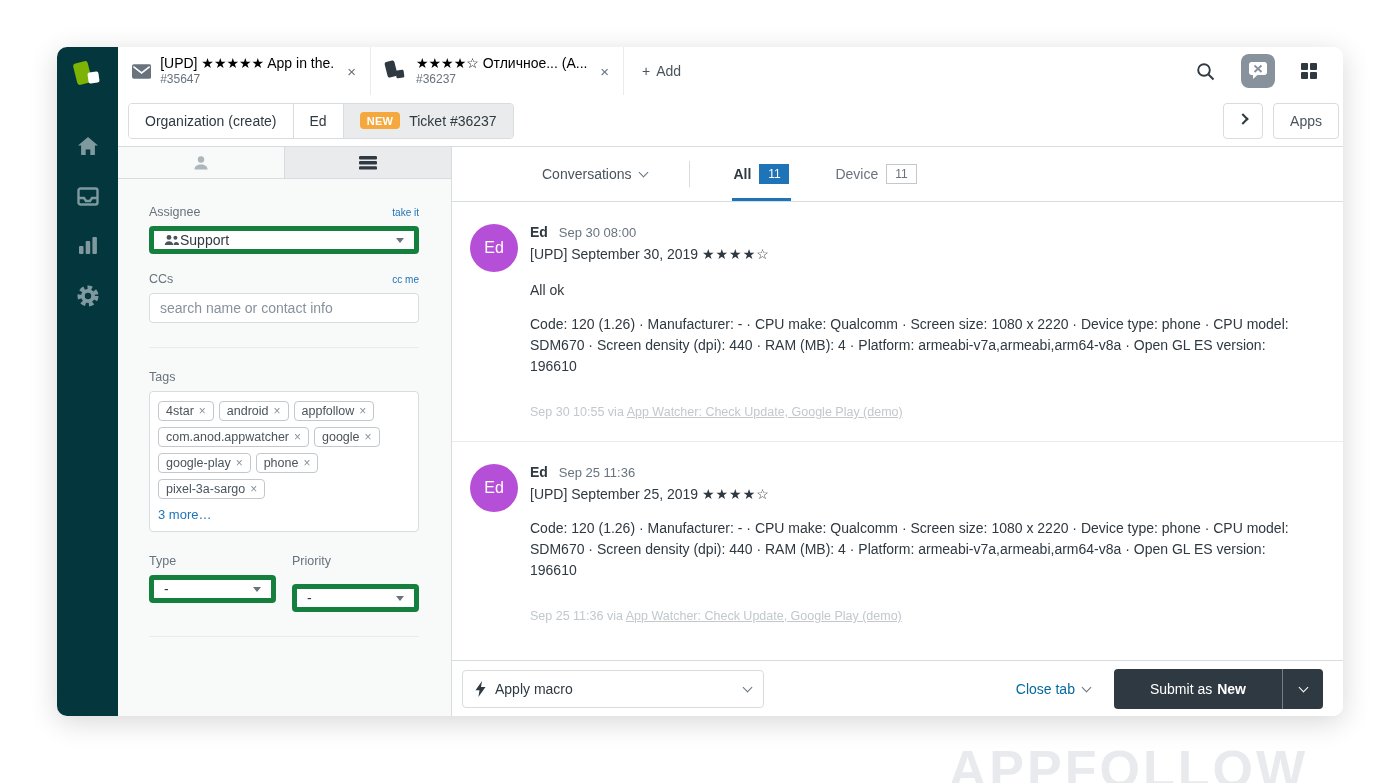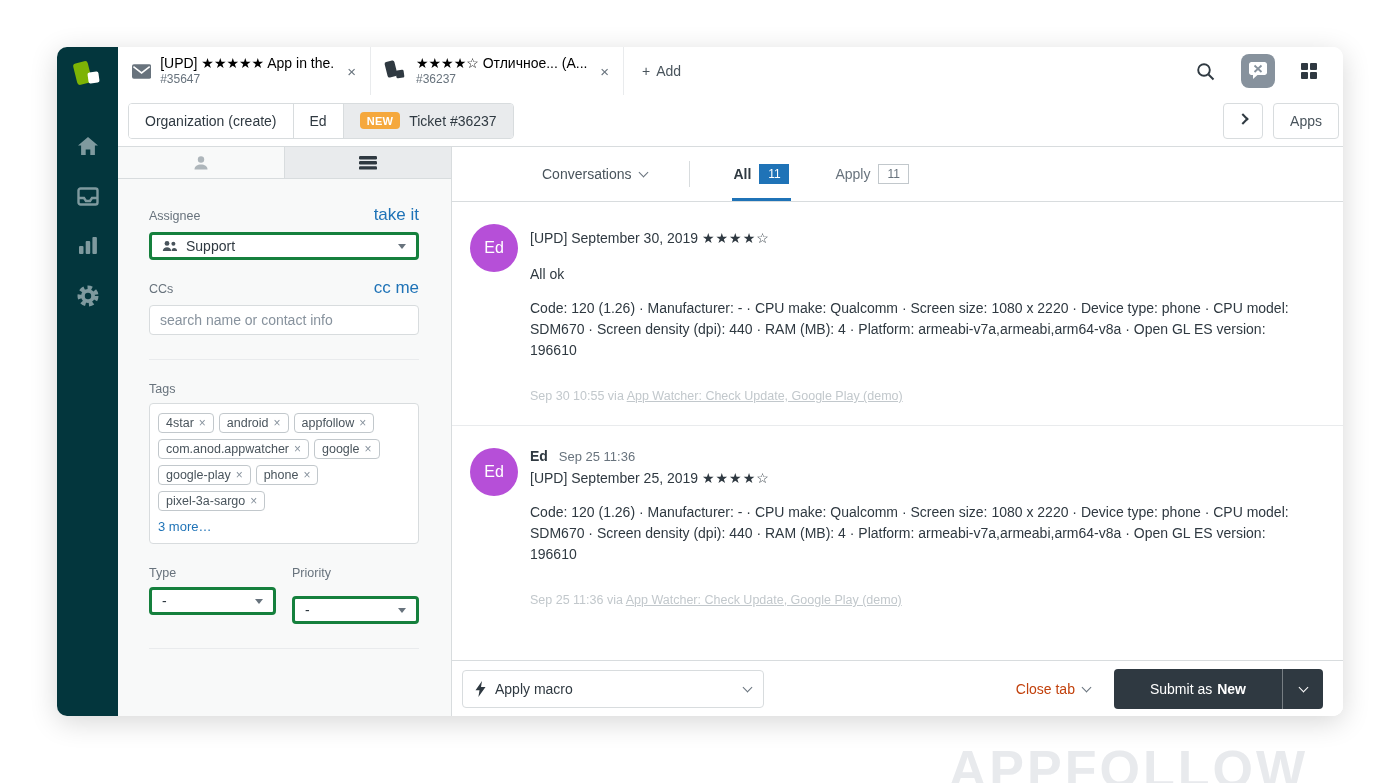--- a/index.html
+++ b/index.html
@@ -70,23 +70,23 @@
   
   .panel { width:334px; flex:0 0 334px; background:#f8f9f9; border-right:1px solid #d8dcde;
            display:flex; flex-direction:column; }
   .panel-tabs { height:32px; display:flex; border-bottom:1px solid #d8dcde; flex:0 0 32px; }
   .ptab { flex:1; display:flex; align-items:center; justify-content:center; cursor:pointer; background:#f8f9f9; }
   .ptab.active { background:#e9ebed; }
   .ptab + .ptab { border-left:1px solid #d8dcde; }
   .panel-body { padding:26px 32px 0 31px; }
   .field-head { display:flex; justify-content:space-between; align-items:baseline; margin-bottom:7px; }
   .field-label { font-size:12.5px; color:#68737d; }
-  .link { font-size:17px; color:#1f73b7; cursor:pointer; text-decoration:none; }
-  .select { height:28px; background:#fff; border:3px solid #15803d; border-radius:4px;
-            display:flex; align-items:center; padding:0 10px; gap:8px; font-size:14px;
+  .link { font-size:10px; color:#1f73b7; cursor:pointer; text-decoration:none; }
+  .select { height:28px; background:#fff; border:5px solid #15803d; border-radius:4px;
+            display:flex; align-items:center; padding:0 10px; gap:0; font-size:14px;
             color:#2f3941; cursor:pointer; }
   .caret { width:0; height:0; border-left:4px solid transparent; border-right:4px solid transparent;
            border-top:5px solid #68737d; margin-left:auto; }
   .text-input { width:100%; height:30px; background:#fff; border:1px solid #d8dcde; border-radius:4px;
                 padding:0 10px; font-size:14px; color:#2f3941; font-family:inherit; }
   .text-input::placeholder { color:#87929d; }
   .panel-divider { border-top:1px solid #e9ebed; margin:24px 0 22px 0; }
   .tags-box { background:#fff; border:1px solid #d8dcde; border-radius:4px; padding:9px 8px 8px 8px;
               margin-top:7px; }
   .tags-wrap { display:flex; flex-wrap:wrap; gap:6px 5px; }
@@ -131,21 +131,21 @@
   
   .composer { height:56px; flex:0 0 56px; border-top:1px solid #d8dcde; background:#fff;
               display:flex; align-items:center; padding:0 4px 0 10px; }
   .macro { width:302px; height:38px; border:1px solid #d8dcde; border-radius:4px; background:#fff;
            display:flex; align-items:center; gap:9px; padding:0 12px; font-size:14px; color:#2f3941;
            cursor:pointer; }
   .chev { width:7px; height:7px; border-right:1.5px solid #68737d; border-bottom:1.5px solid #68737d;
           transform:rotate(45deg); display:inline-block; margin-top:-3px; }
   .macro .chev { margin-left:auto; }
   .composer-spacer { flex:1; }
-  .close-tab { display:flex; align-items:center; gap:8px; font-size:14px; color:#c2410c;
+  .close-tab { display:flex; align-items:center; gap:8px; font-size:14px; color:#0369a1;
                margin-right:24px; cursor:pointer;margin-left:10px; }
   .submit-group { display:flex; height:40px; border-radius:4px; overflow:hidden; background:#2f3941;
                   color:#fff; margin-right:16px; }
   .submit-main { display:flex; align-items:center; padding:0 36px; font-size:14px; cursor:pointer; gap:5px; }
   .submit-main b { font-weight:700; }
   .submit-vdiv { width:1px; background:rgba(255,255,255,.35); }
   .submit-caret { width:40px; display:flex; align-items:center; justify-content:center; cursor:pointer; }
   .submit-caret .chev { border-color:#fff; }
 </style>
 </head>
@@ -367,30 +367,34 @@
           <div class="convo-title">
             <span>Conversations</span>
             <span class="chev"></span>
           </div>
           <div class="vdiv"></div>
           <div class="ctab active">
             <span>All</span>
             <span class="pill blue">11</span>
           </div>
           <div class="ctab">
-            <span>Apply</span>
+            <span>Device</span>
             <span class="pill outline">11</span>
           </div>
         </div>
 
         <div class="messages">
 
           <div class="msg">
             <div class="avatar">Ed</div>
             <div class="msg-content">
+              <div class="msg-head">
+                <span class="msg-author">Ed</span>
+                <span class="msg-time">Sep 30 08:00</span>
+              </div>
               <div class="msg-subject">
                 <span>[UPD] September 30, 2019</span>
                 <span class="stars">★★★★☆</span>
               </div>
               <div class="msg-body">All ok</div>
               <div class="msg-device">Code: 120 (1.26) · Manufacturer: - · CPU make: Qualcomm · Screen size: 1080 x 2220 · Device type: phone · CPU model: SDM670 · Screen density (dpi): 440 · RAM (MB): 4 · Platform: armeabi-v7a,armeabi,arm64-v8a · Open GL ES version: 196610</div>
               <div class="msg-footer">
                 <span>Sep 30 10:55</span>
                 <span>via</span>
                 <a class="via-link">App Watcher: Check Update, Google Play (demo)</a>

